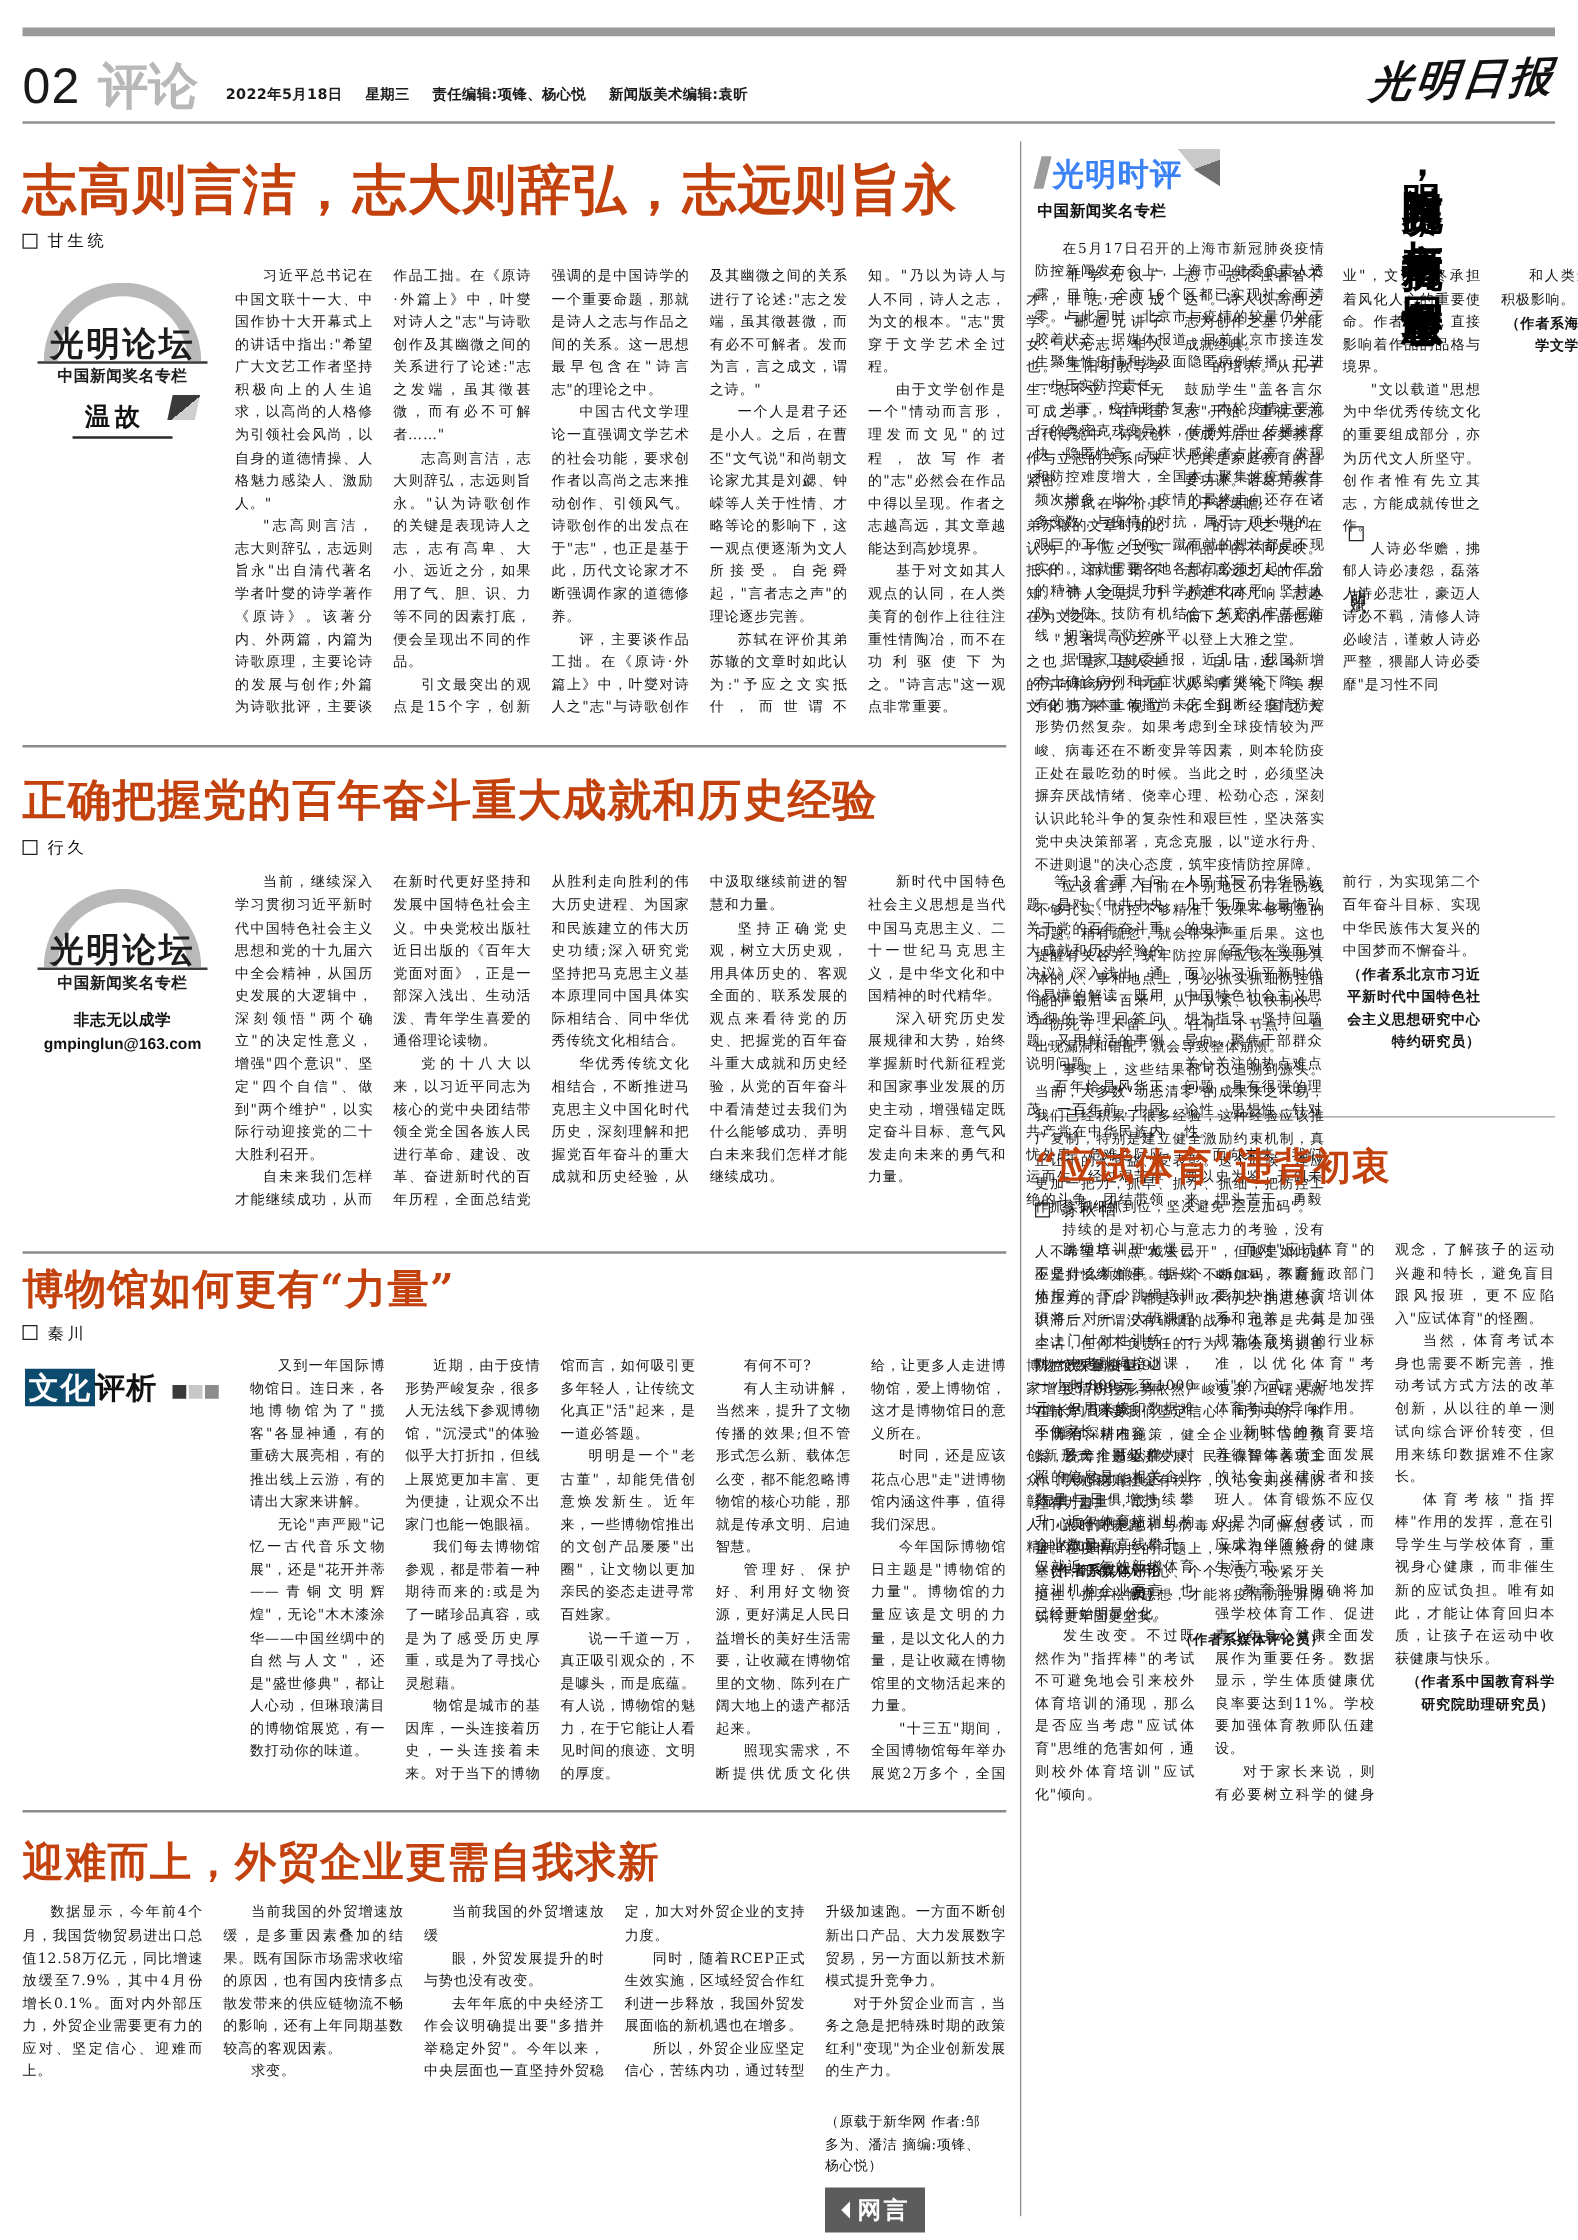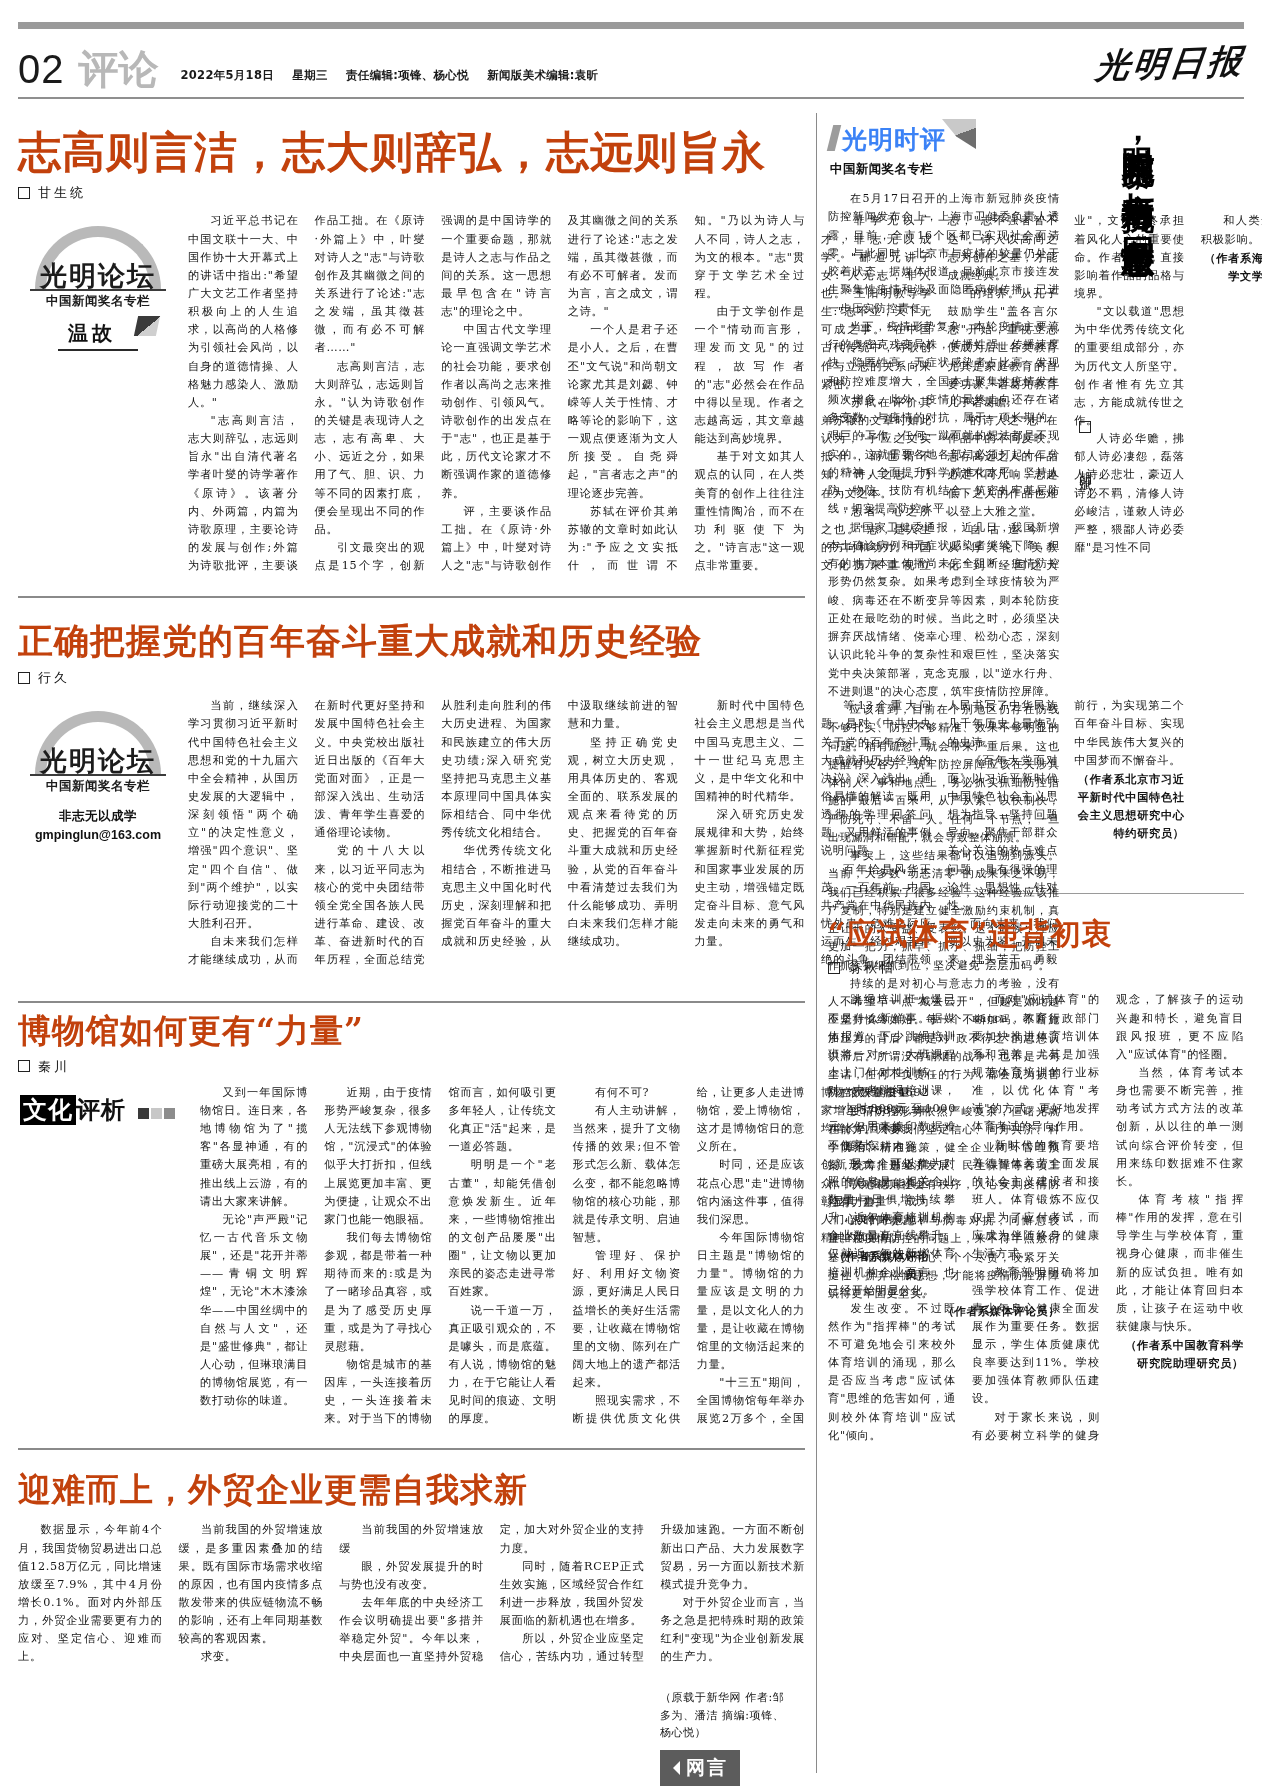--- a/index.html
+++ b/index.html
@@ -230,21 +230,21 @@
     margin: 10px 0 8px 2px;
   }
   .box-badge .bb-inner {
     font-family: "DejaVu Sans", sans-serif;
     font-weight: bold;
     font-size: 24px;
     letter-spacing: 1px;
     color: #111;
   }
   .box-badge .bb-inv {
-    background: #000000;
+    background: #0c4a6e;
     color: #fff;
     padding: 1px 3px;
   }
   .box-badge .bb-blocks {
     display: inline-block;
     vertical-align: middle;
     margin-left: 5px;
   }
   .bb-blocks i {
     display: inline-block;

